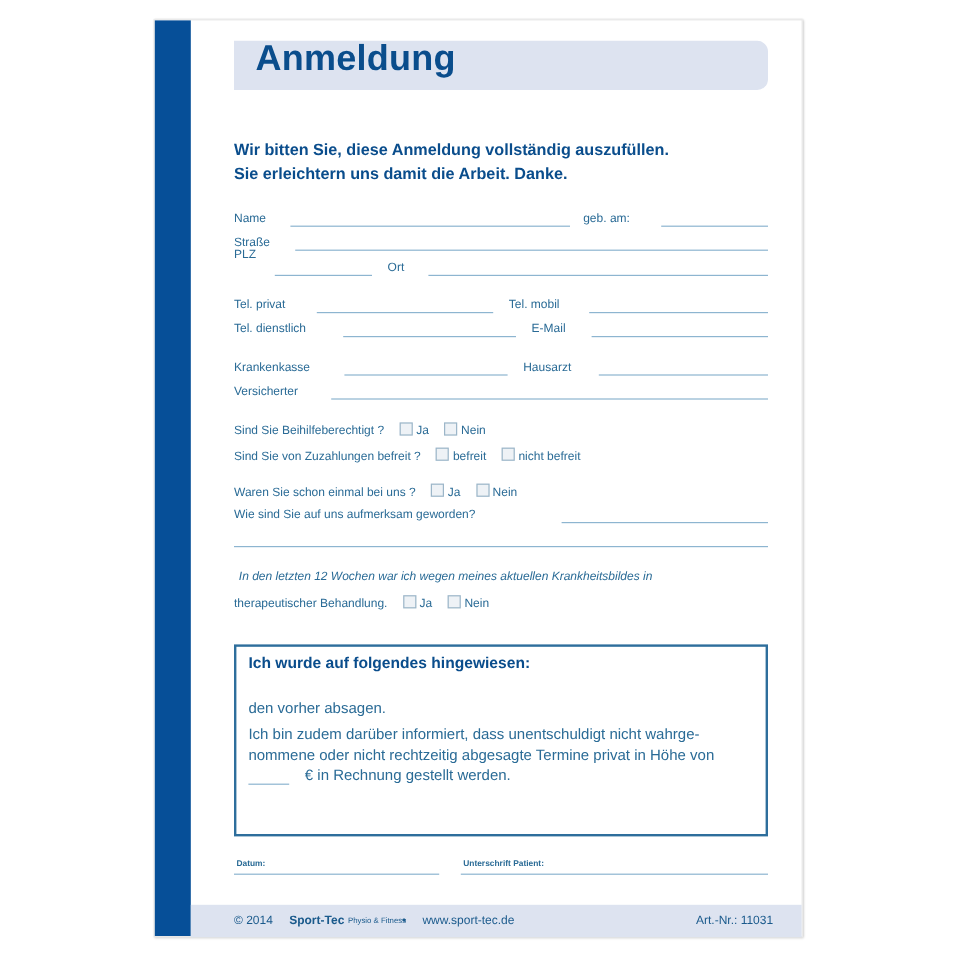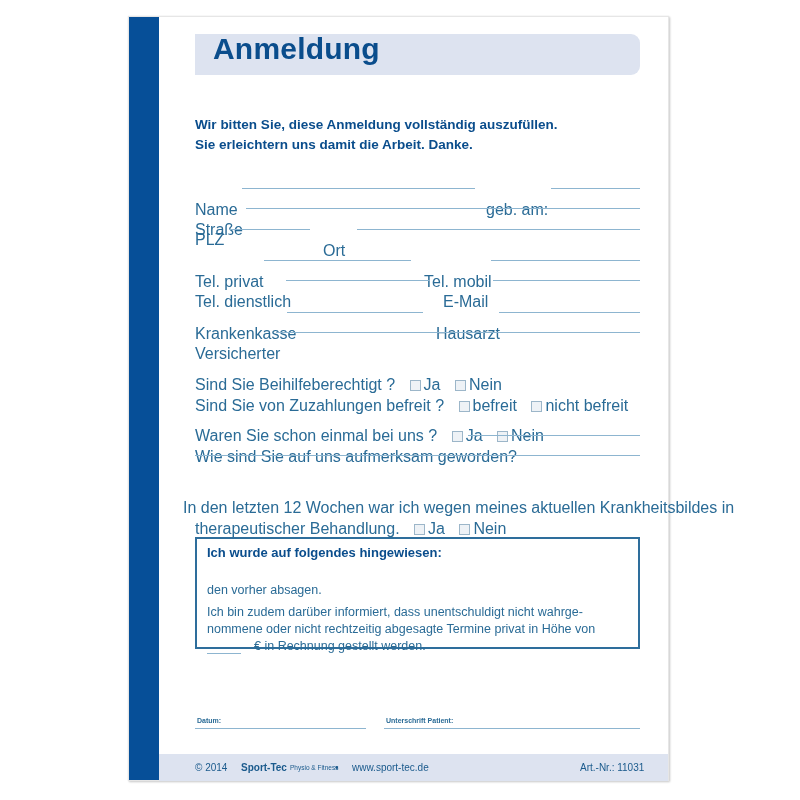--- a/index.html
+++ b/index.html
@@ -5,25 +5,25 @@
   html, body { margin:0; padding:0; }
   body { width:800px; height:800px; background:#ffffff; position:relative; overflow:hidden;
          font-family:"Liberation Sans", sans-serif; color:#1a5f8f; }
   .page { position:absolute; left:128px; top:16px; width:541px; height:765px; background:#fff;
           box-shadow: 1px 1px 2px #c8c8c8, -0px 0 1px #e4e4e4; border:1px solid #e6e6e6; box-sizing:border-box; }
   .sidebar { position:absolute; left:0; top:0; width:30px; height:100%; background:#064f98; }
   .title-band { position:absolute; left:66px; top:17px; width:445px; height:41px; background:#dde3f0;
                 border-radius:0 9px 9px 0; }
   .title { position:absolute; left:84px; top:15px; font-size:30px; font-weight:bold; color:#0a4d8c; letter-spacing:0.2px; }
   .intro { position:absolute; left:66px; font-size:13.5px; font-weight:bold; color:#0a4d8c; }
-  .lbl { position:absolute; font-size:16px; color:#2a6b96; white-space:nowrap;margin-top:24px; }
+  .lbl { position:absolute; font-size:10px; color:#2a6b96; white-space:nowrap; }
   .line { position:absolute; height:1px; background:#8db5d0; }
   .cb { display:inline-block; width:9px; height:9px; border:1px solid #9cb6c9; background:#eef2f6; vertical-align:-1px; margin-right:3px; }
   .opt { margin-left:10px; }
-  .notice { position:absolute; left:66px; top:520px; width:445px; height:112px; border:2px solid #2e6e9c; box-sizing:border-box; }
+  .notice { position:absolute; left:66px; top:520px; width:445px; height:160px; border:2px solid #2e6e9c; box-sizing:border-box; }
   .notice-title { position:absolute; left:10px; top:6px; font-size:13px; font-weight:bold; color:#0a4d8c; }
   .ntext { position:absolute; left:10px; font-size:12.5px; color:#2a6b96; white-space:nowrap; }
   .sig-lbl { position:absolute; font-size:7px; font-weight:bold; color:#2a6b96; }
   .footer { position:absolute; left:30px; top:737px; width:509px; height:27px; background:#dde3f0; }
   .ft { position:absolute; top:8px; font-size:10px; color:#1a5a8c; white-space:nowrap; }
 </style>
 </head>
 <body>
 
 <div class="page">
@@ -81,21 +81,21 @@
   <div class="lbl" style="left:66px; top:386px;">
     <span>Waren Sie schon einmal bei uns ?</span>
     <span class="opt"><span class="cb"></span><span>Ja</span></span>
     <span class="opt"><span class="cb"></span><span>Nein</span></span>
   </div>
 
   <div class="lbl" style="left:66px; top:407px;">Wie sind Sie auf uns aufmerksam geworden?</div>
   <div class="line" style="left:339px; top:418px; width:172px;"></div>
   <div class="line" style="left:66px; top:438px; width:445px;"></div>
 
-  <div class="lbl" style="left:54px; top:458px;">In den letzten 12 Wochen war ich wegen meines aktuellen Krankheitsbildes in</div>
+  <div class="lbl" style="left:70px; top:458px;font-style:italic;">In den letzten 12 Wochen war ich wegen meines aktuellen Krankheitsbildes in</div>
   <div class="lbl" style="left:66px; top:479px;">
     <span>therapeutischer Behandlung.</span>
     <span class="opt"><span class="cb"></span><span>Ja</span></span>
     <span class="opt"><span class="cb"></span><span>Nein</span></span>
   </div>
 
   <div class="notice">
     <div class="notice-title">Ich wurde auf folgendes hingewiesen:</div>
     <div class="ntext" style="top:44px;">den vorher absagen.</div>
     <div class="ntext" style="top:66px;">Ich bin zudem darüber informiert, dass unentschuldigt nicht wahrge-</div>

